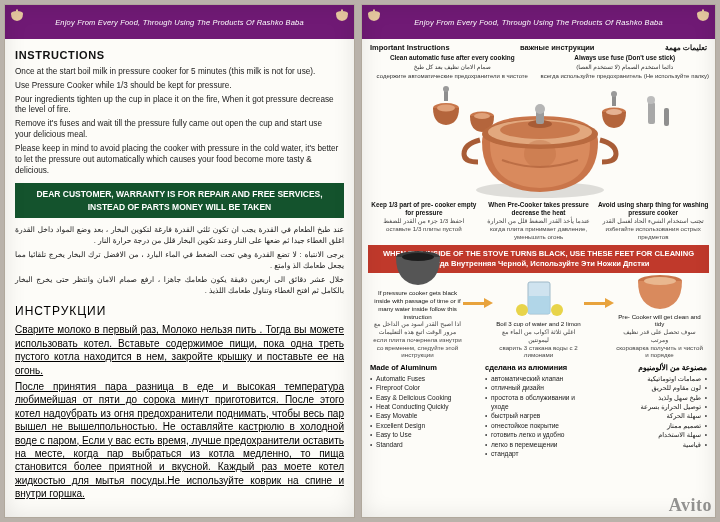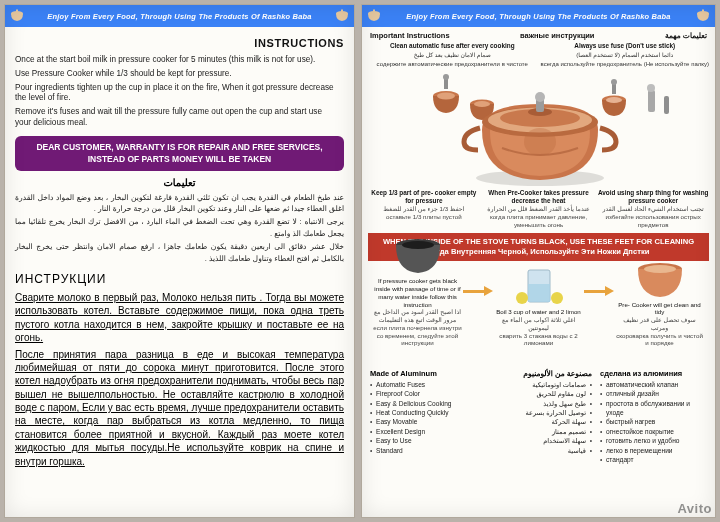--- a/index.html
+++ b/index.html
@@ -22,69 +22,67 @@
     background:#fdfcf8;
     border:1px solid #b0a89c;
     position:relative;
     overflow:hidden;
   }
   .left { width:352px; }
   .right { width:356px; }
 
   
   .banner {
-    background:#3b82f6;
+    background:#701a75;
     color:#ffffff;
-    height:22px;
+    height:34px;
     display:flex;
     align-items:center;
     justify-content:center;
     position:relative;
-    font-weight:bold;
   }
   .banner .bt {
     font-style:italic;
     font-size:7.5px;
     letter-spacing:.2px;
     white-space:nowrap;
   }
   .banner .pot {
     position:absolute;
     width:16px; height:14px;
     top:4px;
   }
   .banner .pot.l { left:4px; }
   .banner .pot.r { right:4px; }
 
   
   .lp-body { padding:6px 10px 4px 10px; }
   h2.section {
-    text-align:right;
+    text-align:left;
     font-size:11px;
     font-weight:bold;
     letter-spacing:.6px;
     margin:4px 0 6px 0;
     color:#111;
   }
   .para {
     font-size:8.2px;
     line-height:1.32;
     color:#1a1a1a;
     margin:0 4px 3px 0;
   }
   .warranty {
-    background:#701a75;
+    background:#14532d;
     color:#fff;
     font-size:8.5px;
     font-weight:bold;
     text-align:center;
     line-height:1.45;
     padding:5px 6px;
     margin:7px 0 6px 0;
-    border-radius:6px;
   }
   .arabic-block {
     direction:rtl;
     text-align:justify;
     font-size:7.6px;
     line-height:1.5;
     color:#1a1a1a;
     margin:0 0 2px 0;
   }
   .ar-title {
@@ -198,21 +196,20 @@
     border-top:5px solid transparent;
     border-bottom:5px solid transparent;
     border-left:9px solid #e8a33d;
   }
 
   
   .features {
     display:flex;
     padding:4px 8px 6px 8px;
     gap:8px;
-    margin-top:18px;
   }
   .fcol { width:33.3%; }
   .fcol h4 {
     font-size:7.5px;
     margin:0 0 2px 0;
     font-weight:bold;
   }
   .fcol.ar-col { direction:rtl; text-align:right; }
   .fcol ul {
     margin:0; padding:0; list-style:none;
@@ -231,25 +228,25 @@
     color:#444;
   }
   .fcol.ar-col li:before { left:auto; right:0; }
 
   
   svg { display:block; }
 
   .watermark {
     position:absolute;
     right:8px; bottom:6px;
-    font-size:13px;
+    font-size:18px;
     font-weight:bold;
     color:rgba(60,60,60,.55);
     letter-spacing:.5px;
-    font-family:Liberation Sans, sans-serif;
+    font-family:Liberation Serif, serif;
     text-align:center;
   }
   .vignette {
     position:absolute; inset:0;
     pointer-events:none;
     box-shadow:inset 0 0 22px rgba(0,0,0,.10);
   }
 </style>
 </head>
 <body>
@@ -275,24 +272,24 @@
       </span>
     </div>
 
     <div class="lp-body">
       <h2 class="section">INSTRUCTIONS</h2>
 
       <p class="para">Once at the start boil milk in pressure cooker  for 5 minutes (this milk is not for use).</p>
       <p class="para">Use Pressure Cooker while 1/3 should be kept for pressure.</p>
       <p class="para">Pour ingredients tighten up the cup in place it on the fire, When it got pressure decrease the level of fire.</p>
       <p class="para">Remove it's fuses and wait till the pressure fully came out open the cup and start use your delicious meal.</p>
+      <p class="para">Please keep in mind to avoid placing the cooker with pressure in the cold water, it's better to let the pressure out automatically which causes your food become more tasty &amp; delicious.</p>
 
       <div class="warranty">DEAR CUSTOMER, WARRANTY IS FOR REPAIR AND FREE SERVICES, INSTEAD OF PARTS MONEY WILL BE TAKEN</div>
 
-      <div class="ar-title">تعليمات</div>
       <p class="arabic-block">عند طبخ الطعام في القدرة يجب ان تكون ثلثي القدرة فارغة لتكوين البخار ، بعد وضع المواد داخل القدرة اغلق الغطاء جيدا ثم ضعها على النار وعند تكوين البخار قلل من درجة حرارة النار .</p>
       <p class="arabic-block">يرجى الانتباه : لا تضع القدرة وهي تحت الضغط في الماء البارد ، من الافضل ترك البخار يخرج تلقائيا مما يجعل طعامك الذ وامتع .</p>
       <p class="arabic-block">خلال عشر دقائق الى اربعين دقيقة يكون طعامك جاهزا ، ارفع صمام الامان وانتظر حتى يخرج البخار بالكامل ثم افتح الغطاء وتناول طعامك اللذيذ .</p>
 
       <div class="ru-title">ИНСТРУКЦИИ</div>
       <p class="ru-para">Сварите молоко в первый раз, Молоко нельзя пить . Тогда вы можете использовать котел. Вставьте содержимое пищи, пока одна треть пустого котла находится в нем, закройте крышку и поставьте ее на огонь.</p>
       <p class="ru-para">После принятия пара разница в еде и высокая температура любимейшая от пяти до сорока минут приготовится. После этого котел надоубрать из огня предохранители поднимать, чтобы весь пар вышел не вышелпольностью. Не оставляйте кастрюлю в холодной воде с паром, Если у вас есть время, лучше предохранители оставить на месте, когда пар выбраться из котла медленно, то пища становится более приятной и вкусной. Каждый раз моете котел жидкостью для мытья посуды.Не используйте коврик на спине и внутри горшка.</p>
     </div>
     <div class="vignette"></div>
   </div>
@@ -467,45 +464,45 @@
           <li>Automatic Fuses</li>
           <li>Fireproof Color</li>
           <li>Easy &amp; Delicious Cooking</li>
           <li>Heat Conducting Quickly</li>
           <li>Easy Movable</li>
           <li>Excellent Design</li>
           <li>Easy to Use</li>
           <li>Standard</li>
         </ul>
       </div>
+      <div class="fcol">
+        <h4>сделана из алюминия</h4>
+        <ul>
+          <li>автоматический клапан</li>
+          <li>отличный дизайн</li>
+          <li>простота в обслуживании и уходе</li>
+          <li>быстрый нагрев</li>
+          <li>огнестойкое покрытие</li>
+          <li>готовить легко и удобно</li>
+          <li>легко в перемещении</li>
+          <li>стандарт</li>
+        </ul>
+      </div>
       <div class="fcol ar-col">
         <h4>مصنوعة من الألومنيوم</h4>
         <ul>
           <li>صمامات اوتوماتيكية</li>
           <li>لون مقاوم للحريق</li>
           <li>طبخ سهل ولذيذ</li>
           <li>توصيل الحرارة بسرعة</li>
           <li>سهلة الحركة</li>
           <li>تصميم ممتاز</li>
           <li>سهلة الاستخدام</li>
           <li>قياسية</li>
         </ul>
       </div>
-      <div class="fcol">
-        <h4>сделана из алюминия</h4>
-        <ul>
-          <li>автоматический клапан</li>
-          <li>отличный дизайн</li>
-          <li>простота в обслуживании и уходе</li>
-          <li>быстрый нагрев</li>
-          <li>огнестойкое покрытие</li>
-          <li>готовить легко и удобно</li>
-          <li>легко в перемещении</li>
-          <li>стандарт</li>
-        </ul>
-      </div>
     </div>
 
     <div class="vignette"></div>
   </div>
 
   <div class="watermark">Avito</div>
 </div>
 
 </body></html>

